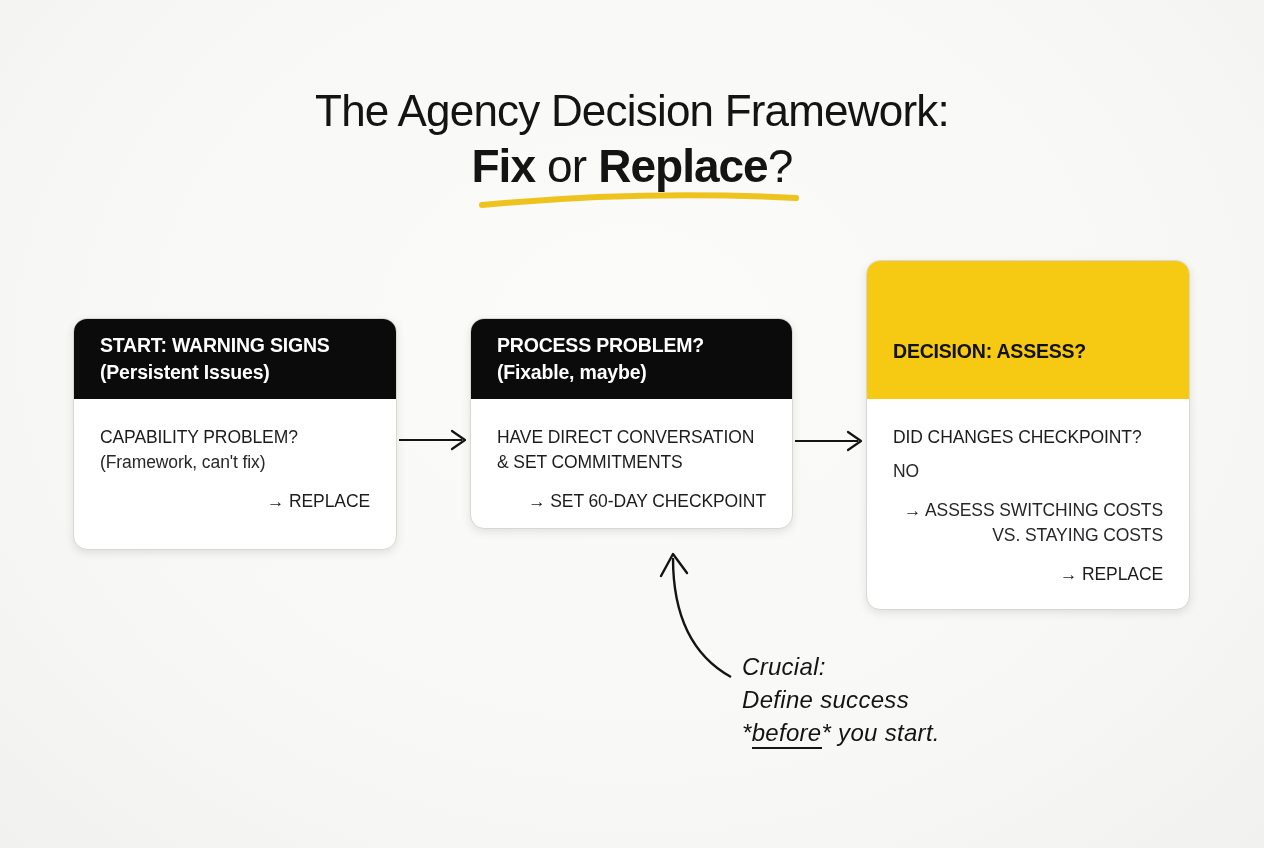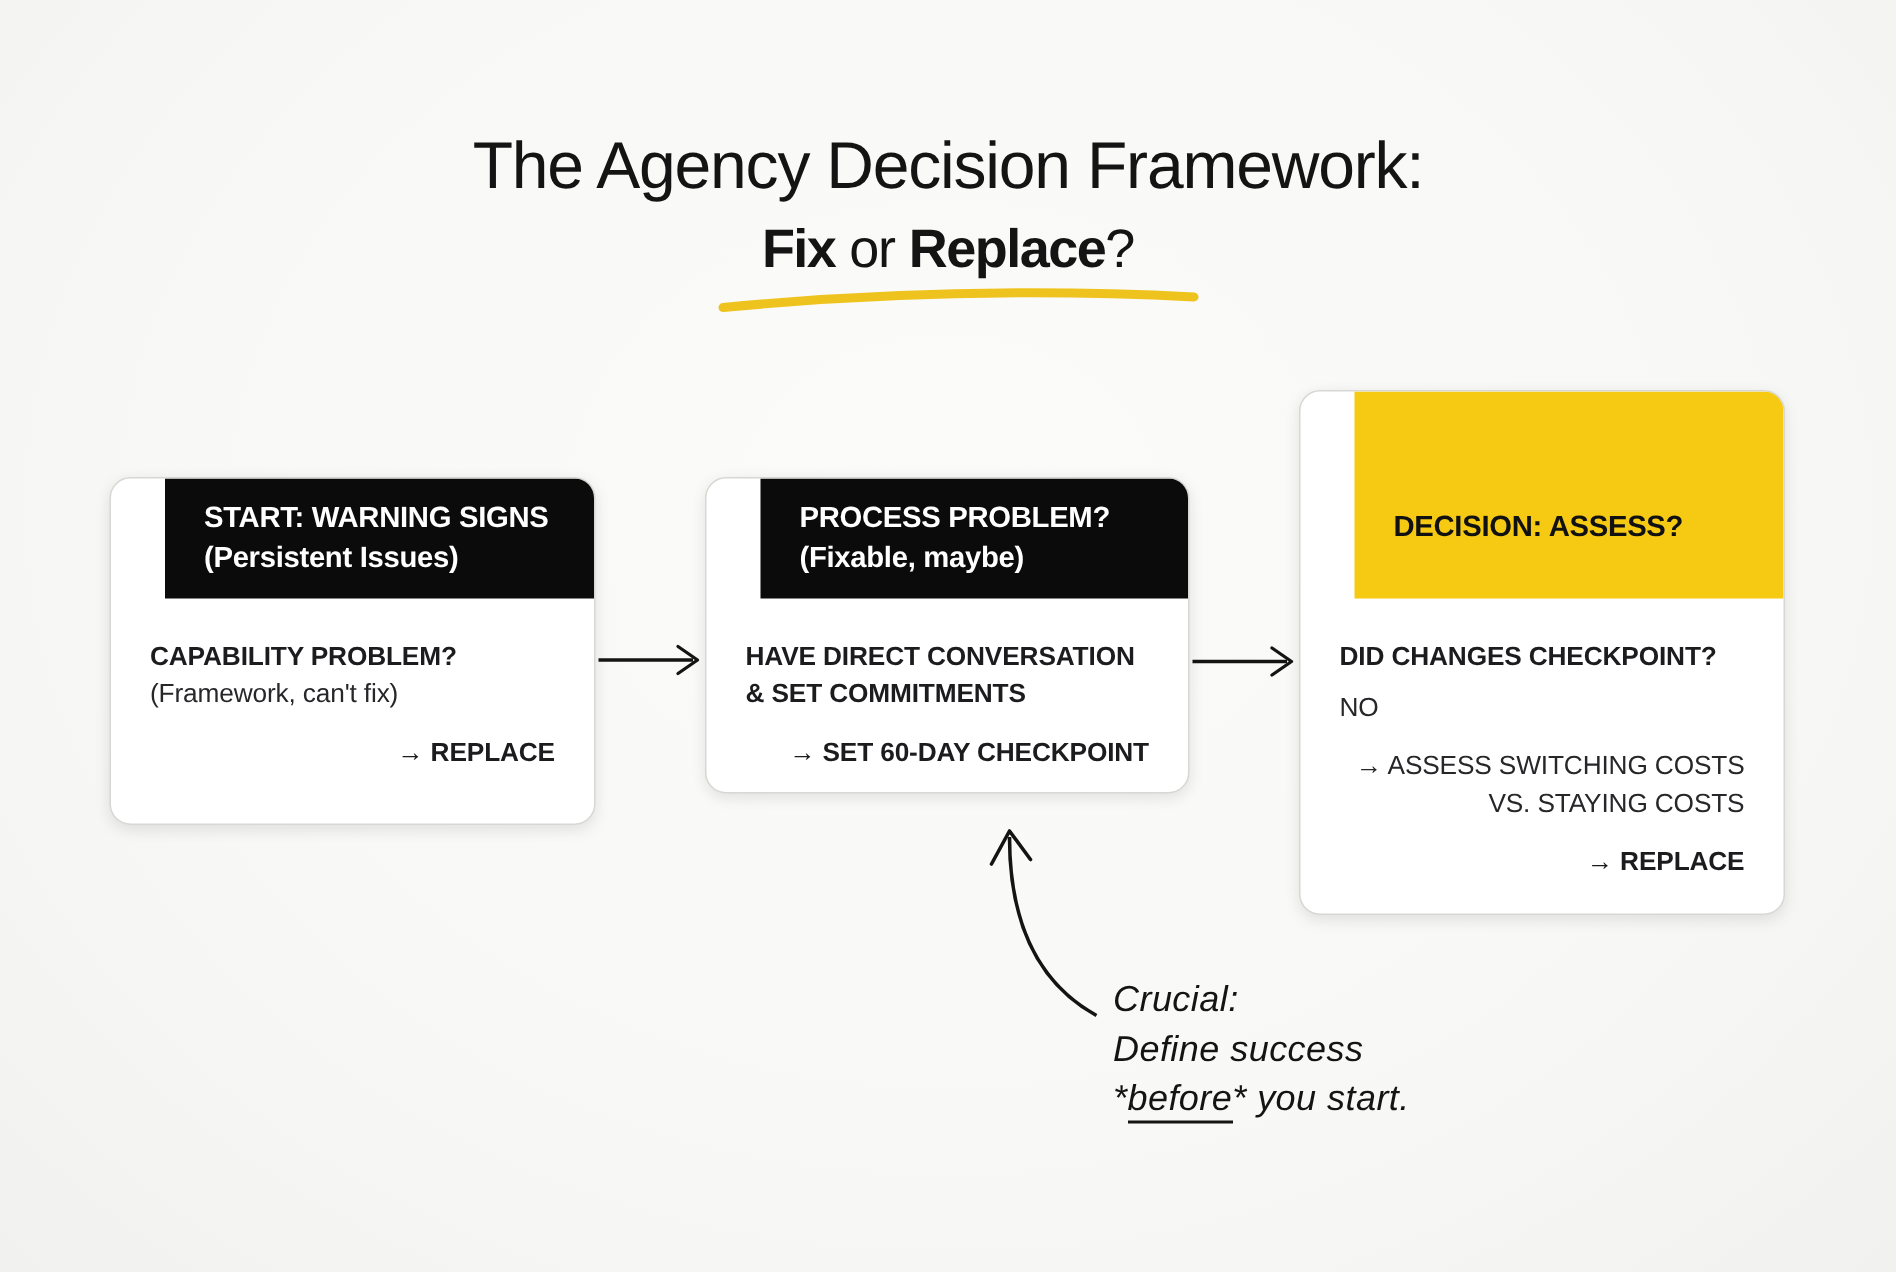--- a/index.html
+++ b/index.html
@@ -25,21 +25,21 @@
     text-align: center;
     color: #141414;
   }
   .title-line1 {
     font-size: 44px;
     font-weight: 500;
     letter-spacing: -0.8px;
     line-height: 54px;
   }
   .title-line2 {
-    font-size: 36px;
+    font-size: 46px;
     font-weight: 400;
     letter-spacing: -0.8px;
     line-height: 56px;
   }
   .title-line2 .emph { font-weight: 700; letter-spacing: -1px; }
 
   
   .card {
     position: absolute;
     background: #ffffff;
@@ -54,21 +54,20 @@
 
   .card-header {
     display: flex;
     flex-direction: column;
     justify-content: center;
     padding: 0 26px;
     font-weight: 700;
     font-size: 19.5px;
     line-height: 27px;
     letter-spacing: -0.2px;
-    margin-left: 36px;
   }
   .card-header.dark {
     height: 80px;
     background: #0b0b0b;
     color: #ffffff;
   }
   .card-header.yellow {
     height: 138px;
     background: #f6c913;
     color: #111111;
@@ -77,21 +76,21 @@
   }
 
   .card-body {
     padding: 26px 26px 0 26px;
     color: #1c1c1e;
     font-size: 17.5px;
     line-height: 25px;
     letter-spacing: -0.1px;
   }
   .card-body p { margin: 0; }
-  .card-body .bold { font-weight: 700; }
+  .card-body .bold { font-weight: 400; }
   .card-body .reg  { font-weight: 400; color: #27272a; }
   .card-body .action { margin-top: 14px; text-align: right; }
   .card-body .gap-sm { margin-top: 9px; }
 
   
   .annotation {
     position: absolute;
     left: 742px;
     top: 650px;
     font-family: Liberation Sans, sans-serif;

